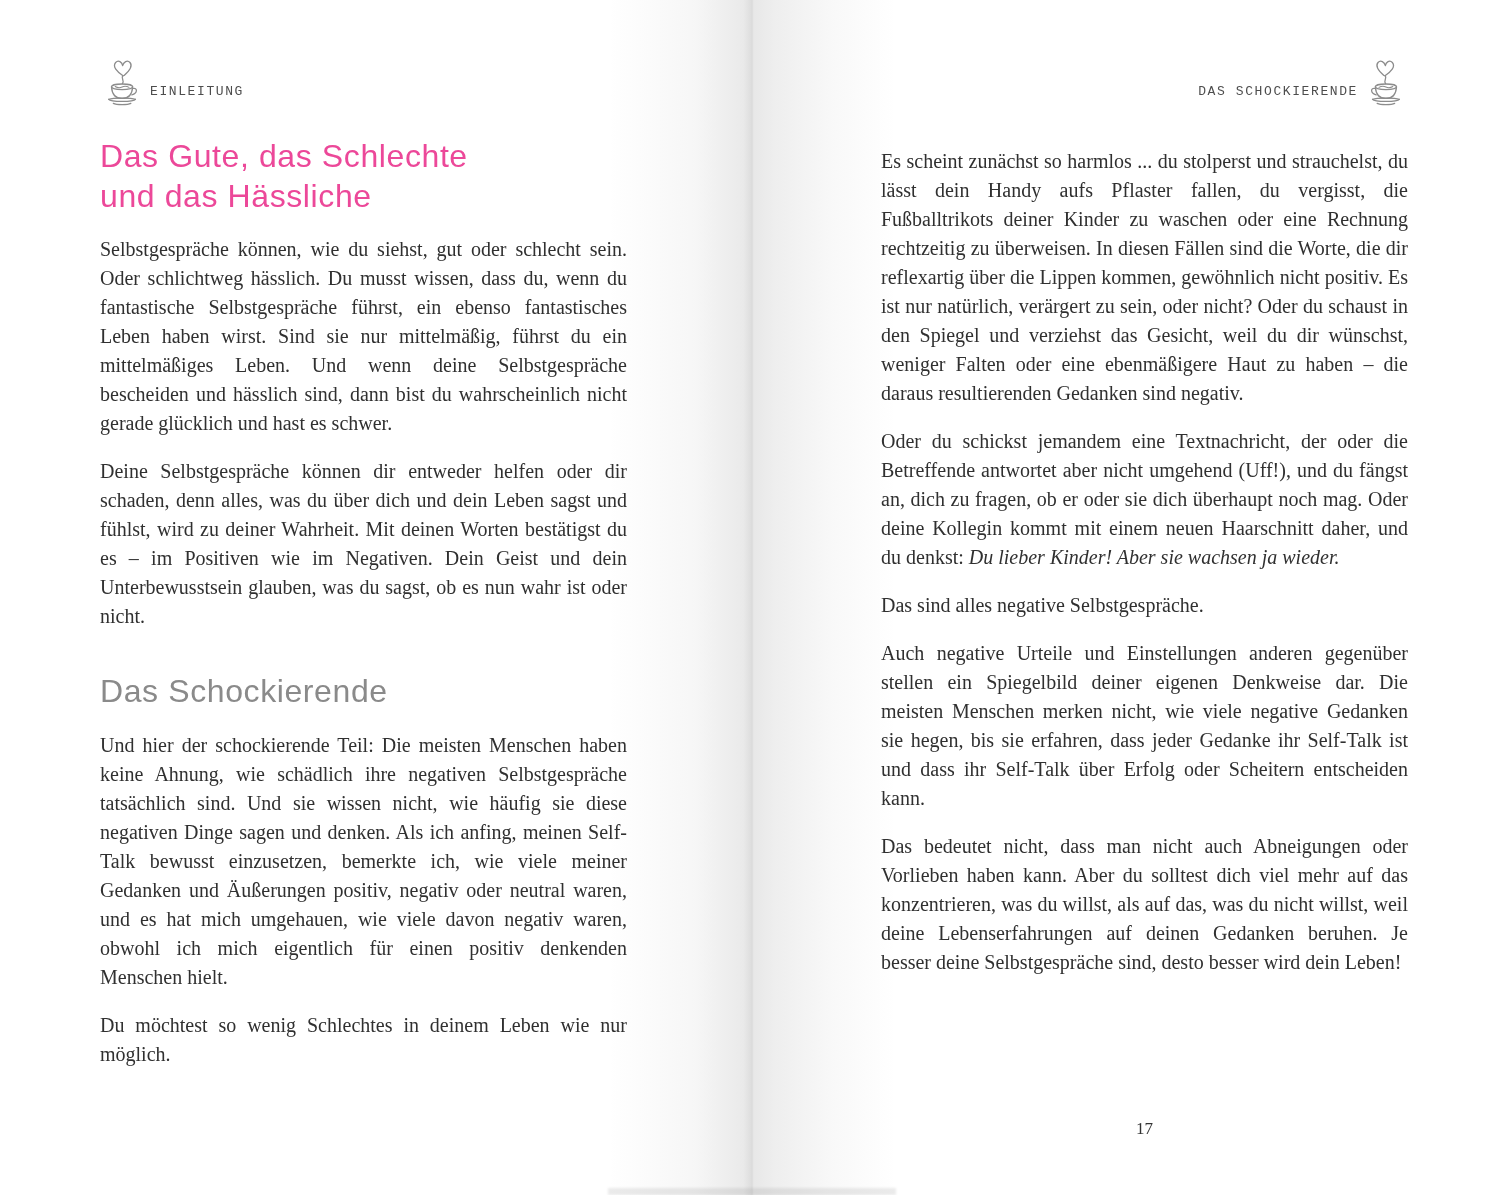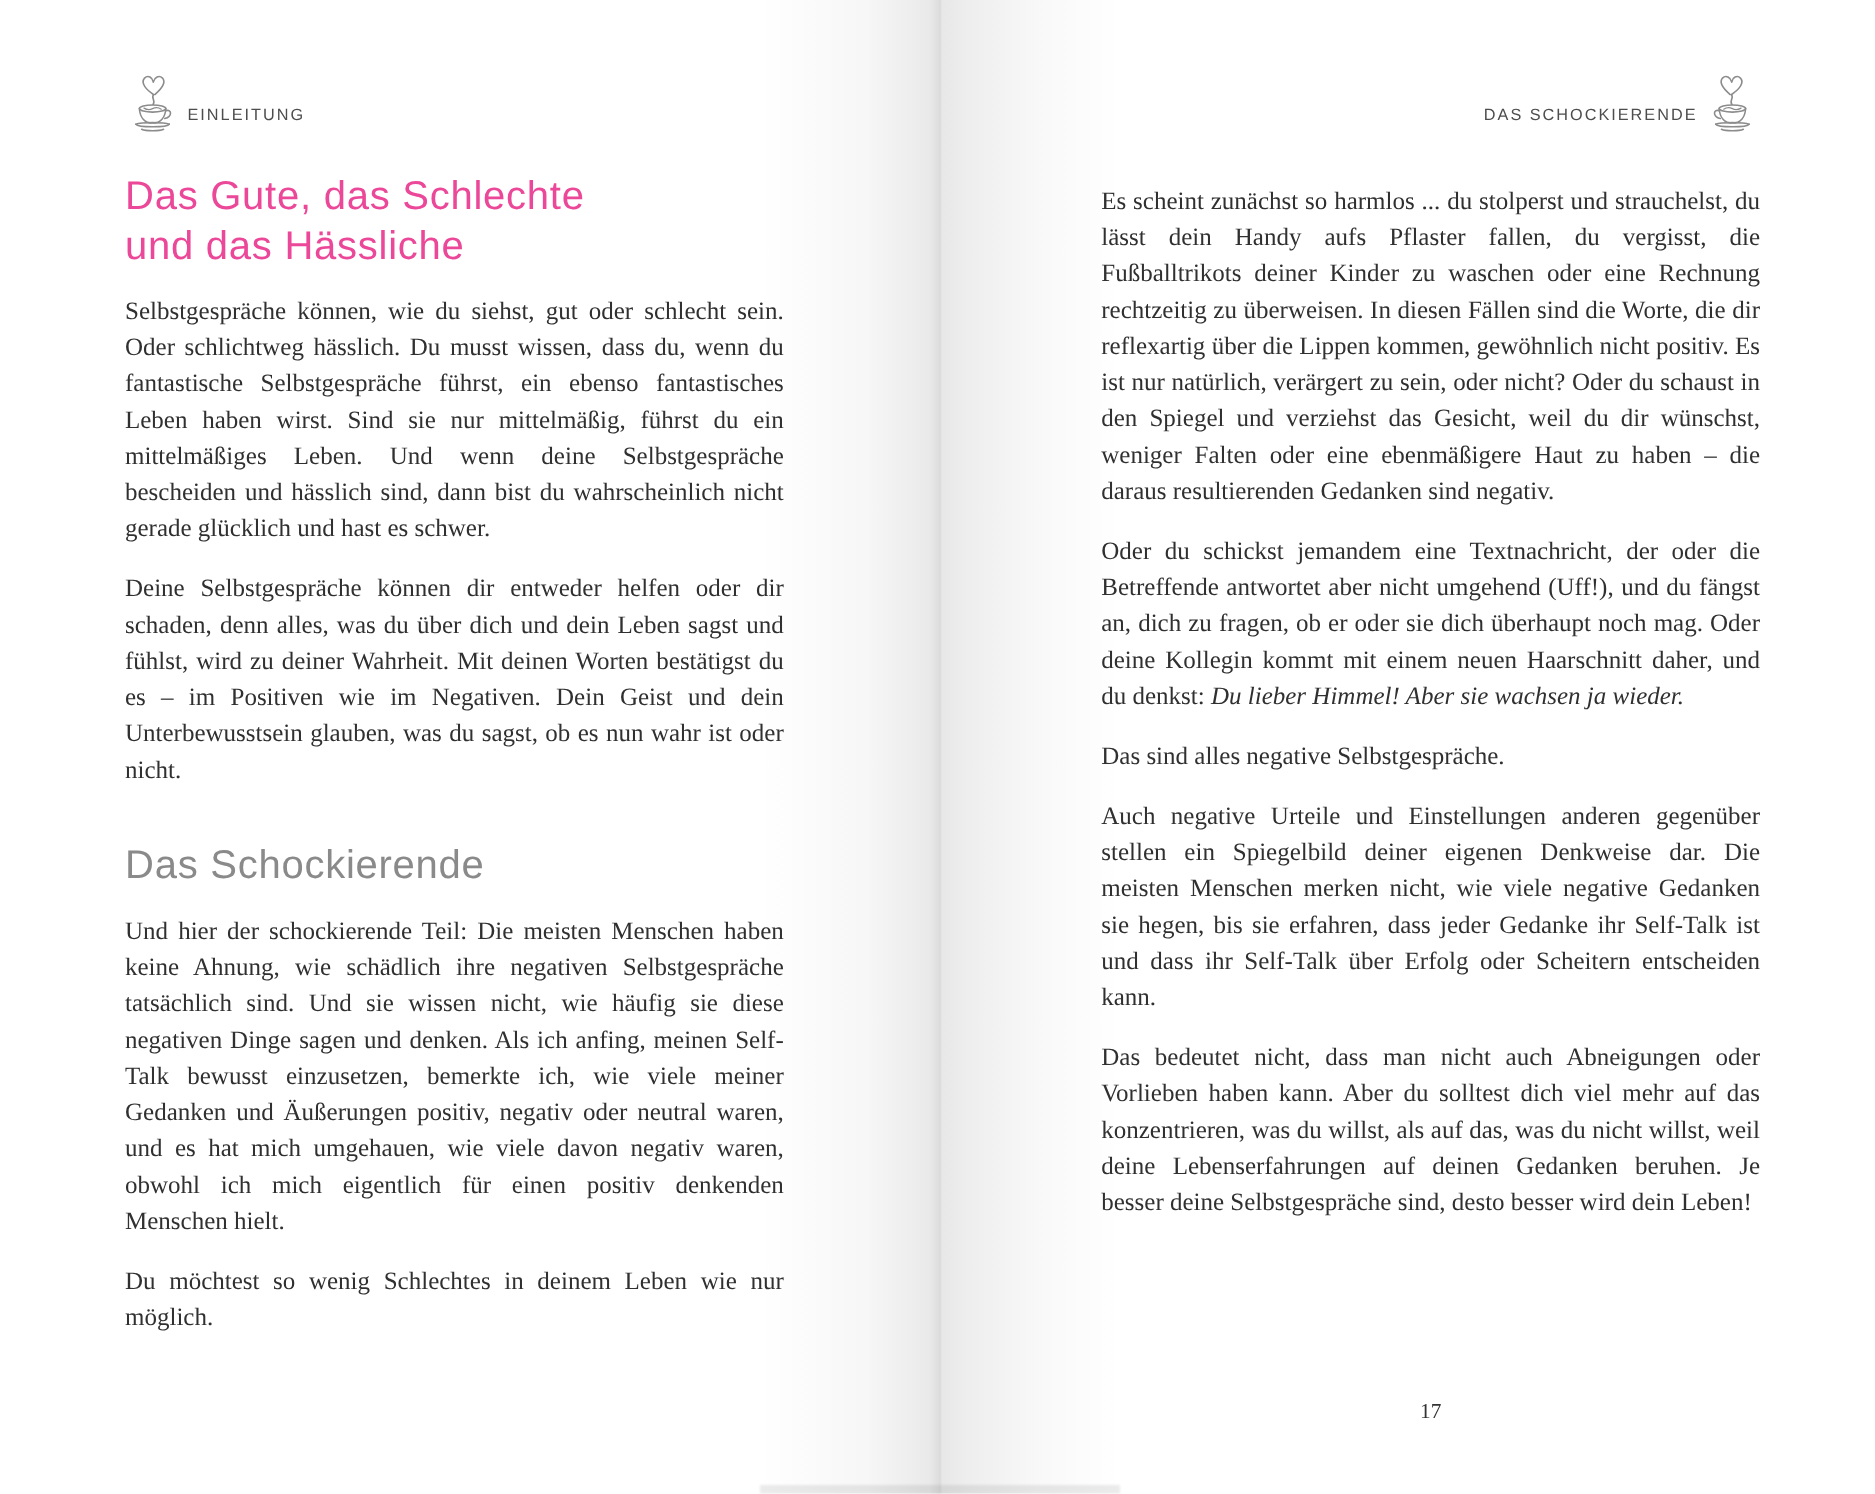--- a/index.html
+++ b/index.html
@@ -33,21 +33,21 @@
   .gutter-shadow::after {
     content: ""; position: absolute; left: 0; bottom: 0; width: 100%; height: 7px;
     background: rgba(110,110,110,0.14);
     filter: blur(1px);
   }
 
   
   .running-header { display: flex; align-items: flex-end; height: 54px; }
   .running-header.align-right { justify-content: flex-end; }
   .header-label {
-    font-family: Liberation Sans, sans-serif;
+    font-family: Liberation Mono, monospace;
     font-size: 13px; letter-spacing: 1.6px; color: #4d4d4d;
     margin: 0 0 13px 4px;
     white-space: nowrap;
   }
   .running-header.align-right .header-label { margin: 0 4px 13px 0; }
   .cup-icon { width: 46px; height: 54px; flex: 0 0 auto; }
   .cup-icon.mirrored { transform: scaleX(-1); }
 
   
   .chapter-heading {
@@ -130,21 +130,21 @@
         <path d="M16.5 30.6 q 3.8 2.3 7.5 0.5 q 3.8 -1.9 7.5 0.5" stroke-width="1.1"></path>
         <path d="M12.5 31 C 13 38.2 16.6 43.6 24 43.6 C 31.4 43.6 35 38.2 35.5 31"></path>
         <path d="M35.6 32.8 C 40.8 31.2 41.3 38.2 34.6 39.7"></path>
         <path d="M9.5 44.6 C 14 42.8 34 42.8 38.5 44.6"></path>
         <path d="M9.5 44.6 C 11.5 47.6 36.5 47.6 38.5 44.6"></path>
         <path d="M14.5 49 C 18 50.8 30 50.8 33.5 49"></path>
       </svg>
     </div>
 
     <p class="body-par first">Es scheint zunächst so harmlos ... du stolperst und strauchelst, du lässt dein Handy aufs Pflaster fallen, du vergisst, die Fußballtrikots deiner Kinder zu waschen oder eine Rechnung rechtzeitig zu überweisen. In diesen Fällen sind die Worte, die dir reflexartig über die Lippen kommen, gewöhnlich nicht positiv. Es ist nur natürlich, verärgert zu sein, oder nicht? Oder du schaust in den Spiegel und verziehst das Gesicht, weil du dir wünschst, weniger Falten oder eine ebenmäßigere Haut zu haben – die daraus resultierenden Gedanken sind negativ.</p>
-    <p class="body-par"><span>Oder du schickst jemandem eine Textnachricht, der oder die Betreffende antwortet aber nicht umgehend (Uff!), und du fängst an, dich zu fragen, ob er oder sie dich überhaupt noch mag. Oder deine Kollegin kommt mit einem neuen Haarschnitt daher, und du denkst: </span><span class="italic">Du lieber Himmel! Aber sie wachsen ja wieder.</span></p>
+    <p class="body-par"><span>Oder du schickst jemandem eine Textnachricht, der oder die Betreffende antwortet aber nicht umgehend (Uff!), und du fängst an, dich zu fragen, ob er oder sie dich überhaupt noch mag. Oder deine Kollegin kommt mit einem neuen Haarschnitt daher, und du denkst: </span><span class="italic">Du lieber Kinder! Aber sie wachsen ja wieder.</span></p>
     <p class="body-par">Das sind alles negative Selbstgespräche.</p>
     <p class="body-par">Auch negative Urteile und Einstellungen anderen gegenüber stellen ein Spiegelbild deiner eigenen Denkweise dar. Die meisten Menschen merken nicht, wie viele negative Gedanken sie hegen, bis sie erfahren, dass jeder Gedanke ihr Self-Talk ist und dass ihr Self-Talk über Erfolg oder Scheitern entscheiden kann.</p>
     <p class="body-par">Das bedeutet nicht, dass man nicht auch Abneigungen oder Vorlieben haben kann. Aber du solltest dich viel mehr auf das konzentrieren, was du willst, als auf das, was du nicht willst, weil deine Lebenserfahrungen auf deinen Gedanken beruhen. Je besser deine Selbstgespräche sind, desto besser wird dein Leben!</p>
 
     <div class="page-number">17</div>
   </div>
 
   <div class="gutter-shadow"></div>
 </div>
 

